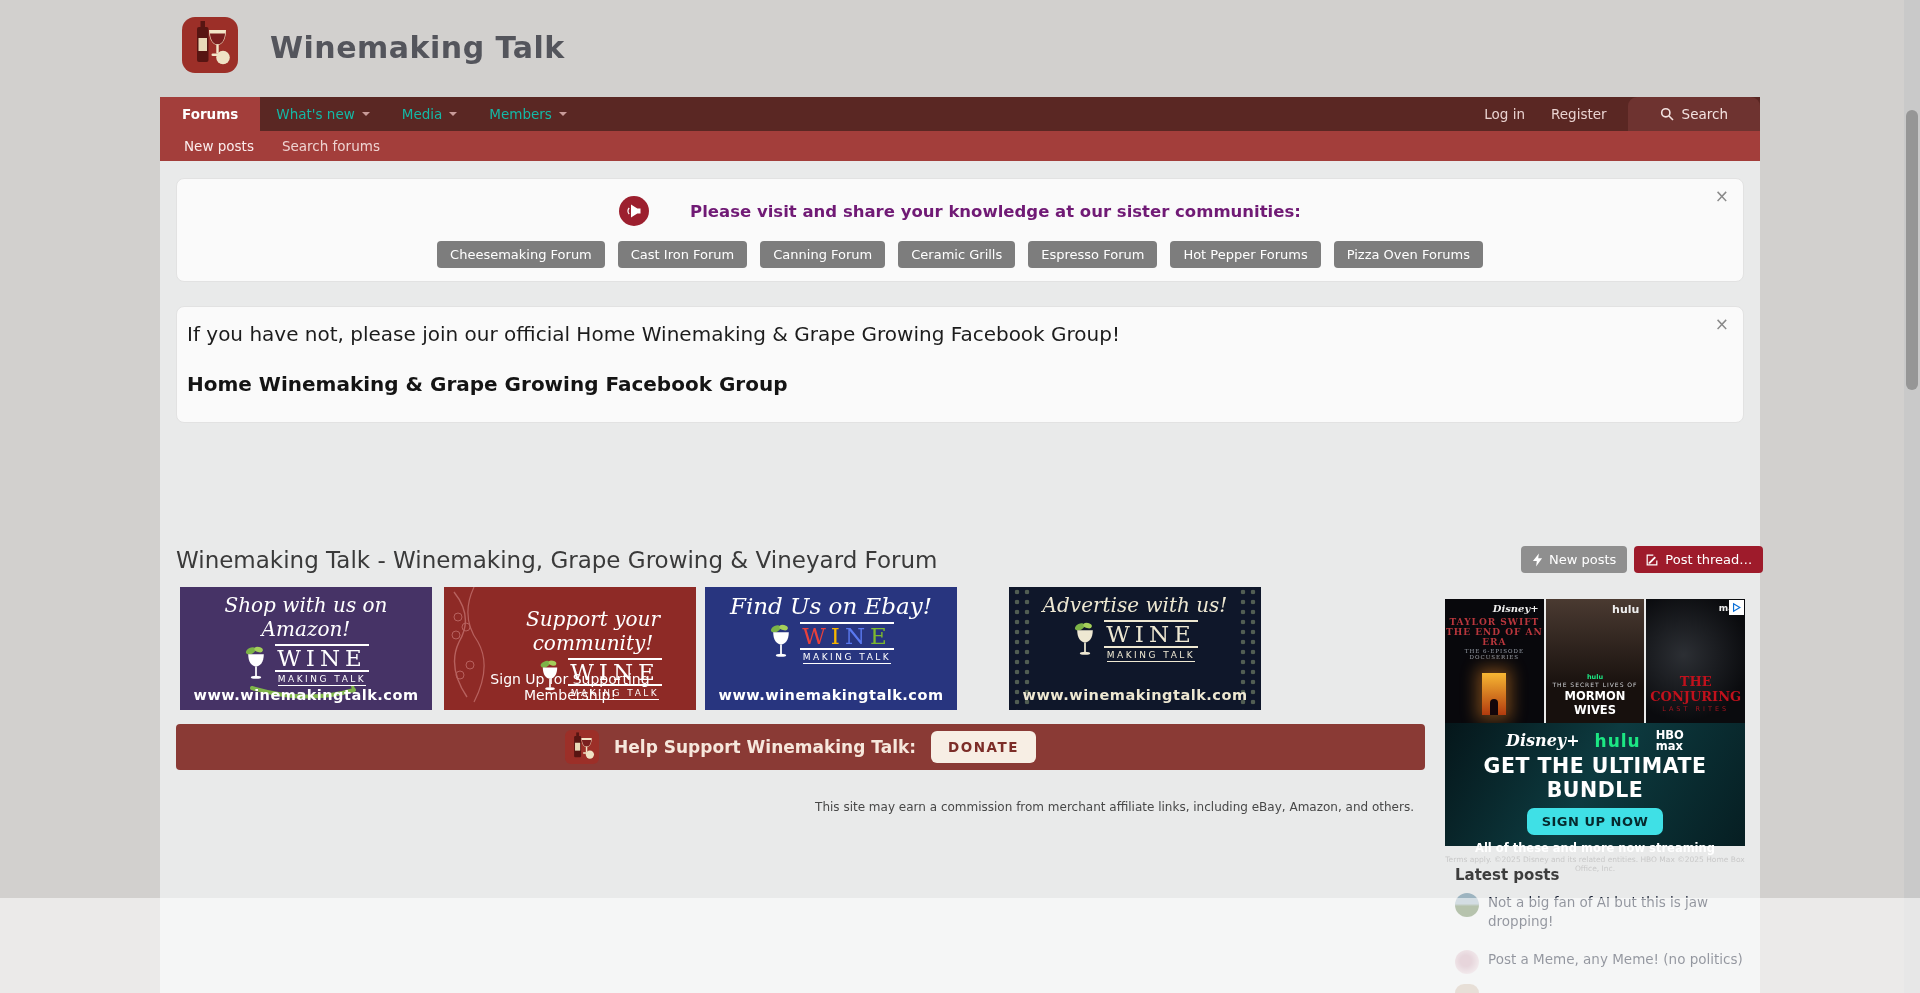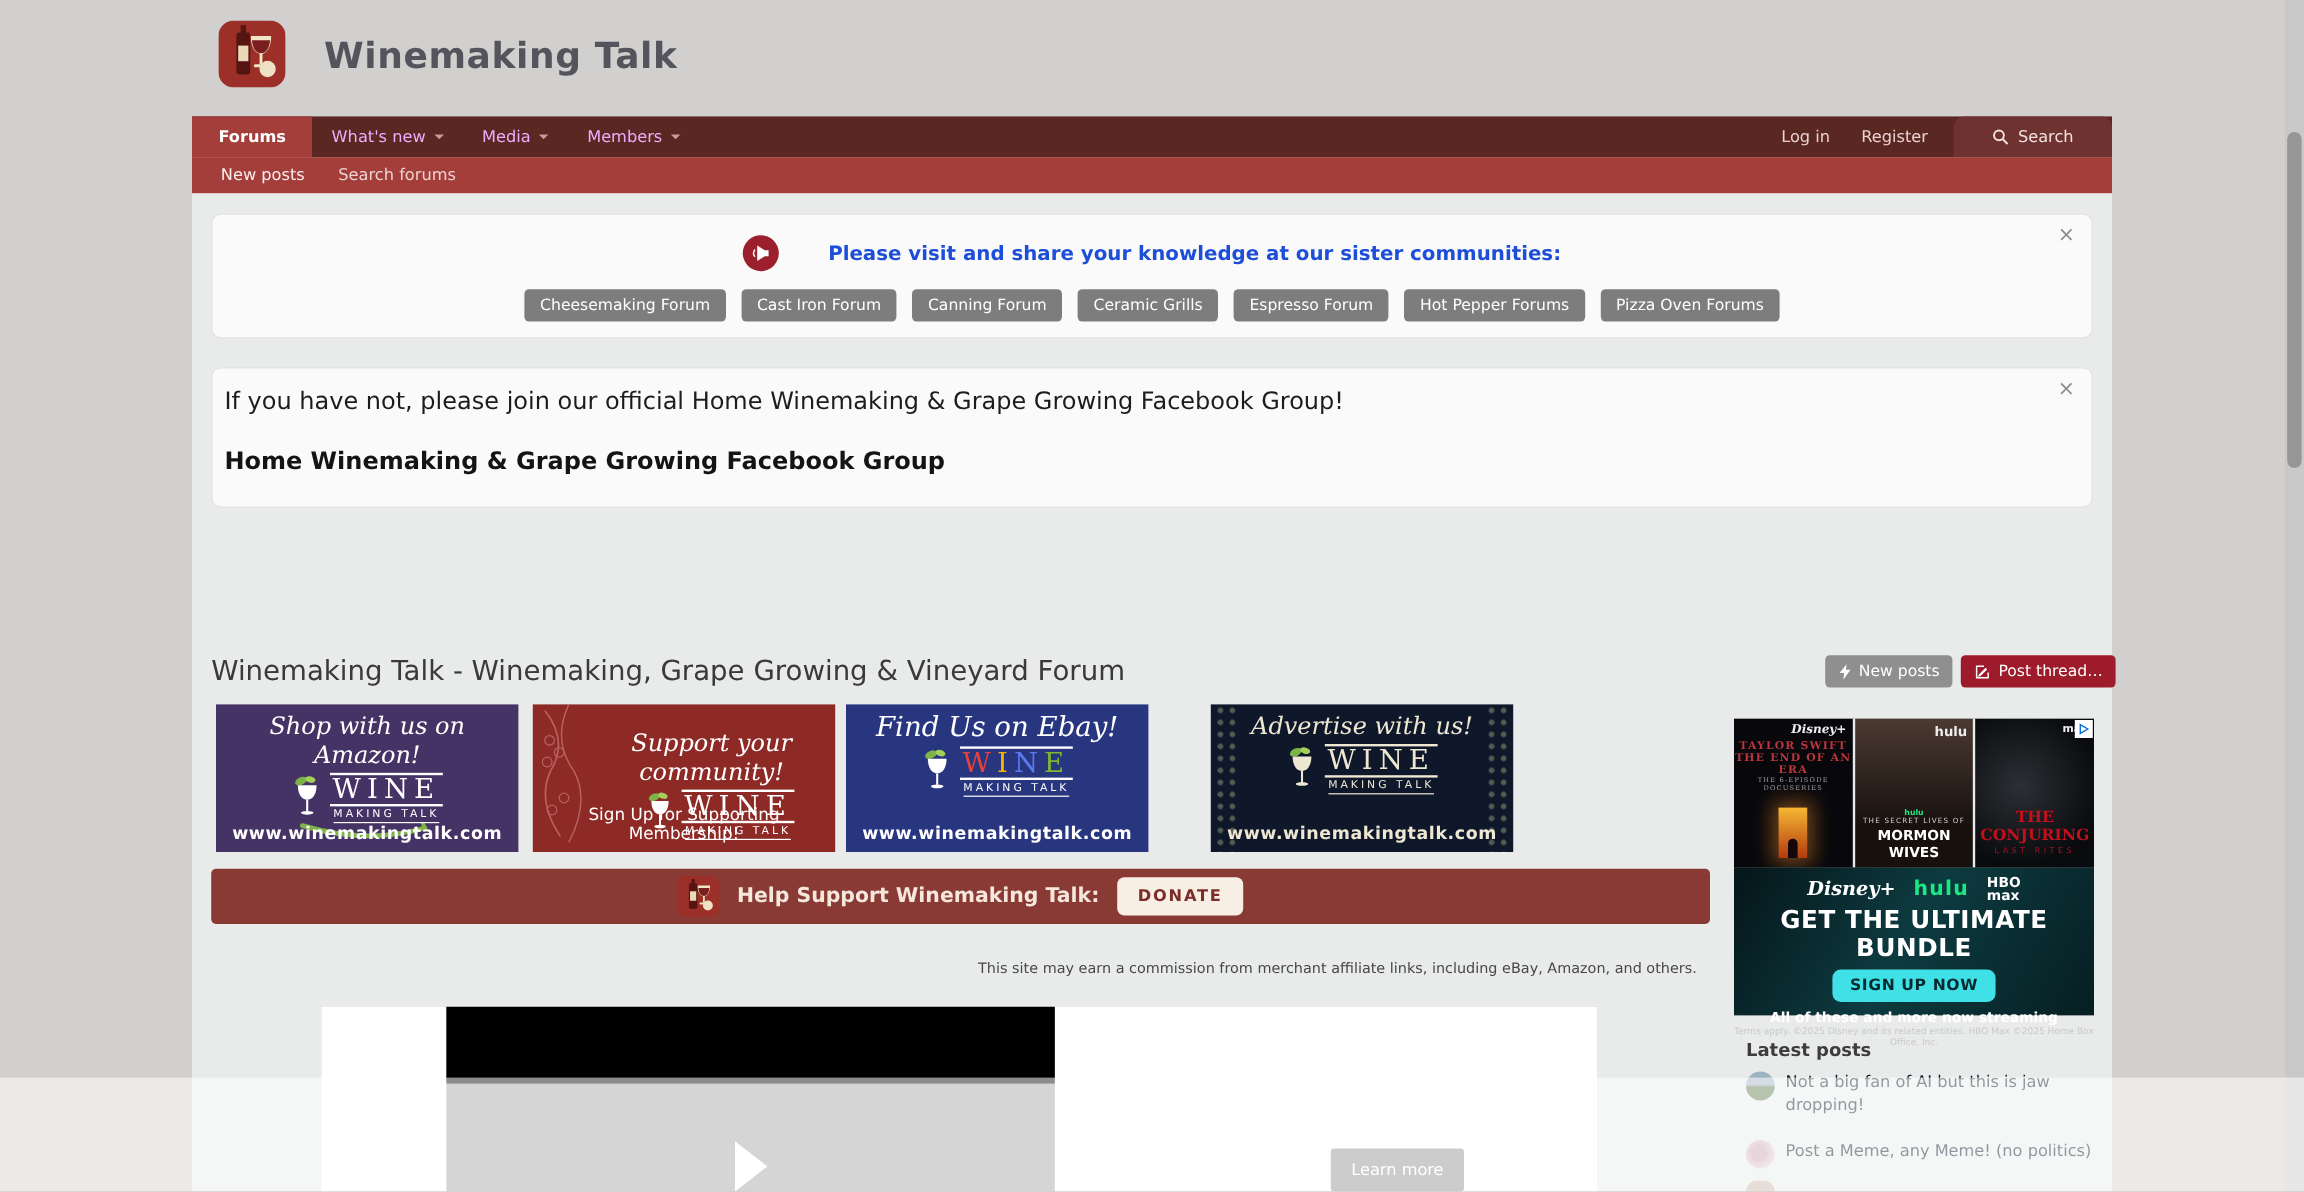--- a/index.html
+++ b/index.html
@@ -7,38 +7,38 @@
   body { font-family:"DejaVu Sans","Liberation Sans",sans-serif; }
   .stage { position:relative; width:1920px; height:993px; overflow:hidden; background:#d2d0ce; }
   .content-bg { position:absolute; left:160px; top:97px; width:1600px; height:896px; background:#e9eaea; }
 
   
   .site-logo { position:absolute; left:182px; top:17px; width:56px; height:56px; }
   .site-title { position:absolute; left:270px; top:30px; font-size:30px; font-weight:bold; color:#54555c; letter-spacing:0.5px; }
 
   
   .nav { position:absolute; left:160px; top:97px; width:1600px; height:34px; background:#5a2723; display:flex; align-items:stretch; z-index:5; }
-  .nav-tab { display:flex; align-items:center; gap:7px; padding:0 16px; font-size:13.5px; color:#f0abfc; cursor:pointer; }
+  .nav-tab { display:flex; align-items:center; gap:7px; padding:0 16px; font-size:13.5px; color:#14b8a6; cursor:pointer; }
   .nav-tab.active { background:#a33e3b; color:#fff; font-weight:bold; padding:0 22px; }
   .caret { width:0; height:0; border:4px solid transparent; border-top-color:#c89visible; border-top-color:#c99b99; margin-top:4px; }
   .nav-right { margin-left:auto; display:flex; align-items:stretch; }
   .nav-link { display:flex; align-items:center; padding:0 13px; font-size:13.5px; color:#e9d2d0; cursor:pointer; }
   .search-seg { display:flex; align-items:center; gap:8px; padding:0 32px; margin-left:8px; background:#6e3330; border-radius:9px 9px 0 0; color:#f3e2e0; font-size:13.5px; cursor:pointer; }
 
   .subnav { position:absolute; left:160px; top:131px; width:1600px; height:30px; background:#a33e3b; display:flex; align-items:center; gap:28px; padding-left:24px; z-index:5; }
   .subnav-link { font-size:13.5px; color:#fbecec; cursor:pointer; }
   .subnav-link.dim { color:#eed3d1; }
 
   
   .card { position:absolute; background:#fafafa; border:1px solid #e2e2e2; border-radius:8px; }
   .card-close { position:absolute; top:9px; right:14px; color:#8a8a8a; font-size:17px; line-height:1; cursor:pointer; }
   #card-communities { left:176px; top:178px; width:1568px; height:104px; }
   .comm-head { display:flex; justify-content:center; align-items:center; gap:11px; padding-top:17px; }
   .mega-circle { width:30px; height:30px; border-radius:50%; background:#9c1f2e; display:flex; align-items:center; justify-content:center; }
-  .comm-msg { font-size:16.5px; font-weight:bold; color:#1d4ed8;margin-left:30px; }
+  .comm-msg { font-size:16.5px; font-weight:bold; color:#701a75;margin-left:30px; }
   .comm-buttons { display:flex; justify-content:center; gap:13px; margin-top:15px; }
   .comm-btn { background:#7d7d7d; color:#fff; font-size:13px; padding:6px 13px; border-radius:4px; cursor:pointer; white-space:nowrap; }
 
   #card-facebook { left:176px; top:306px; width:1568px; height:117px; padding:15px 30px 0 10px; }
   .fb-line1 { font-size:20px; color:#1c1c1c; }
   .fb-link { display:inline-block; margin-top:26px; font-size:20px; font-weight:bold; color:#141414; cursor:pointer; }
 
   
   .page-title { position:absolute; left:176px; top:547px; font-size:23px; color:#3a3a3a; }
   .title-buttons { position:absolute; top:546px; left:1521px; display:flex; gap:7px; }
@@ -326,27 +326,20 @@
       <rect x="34.3" y="27.5" width="2.4" height="9" fill="#f3e6c8"></rect>
       <rect x="29.5" y="36.5" width="12" height="2.6" rx="1.3" fill="#f3e6c8"></rect>
       <circle cx="41" cy="40.5" r="6.8" fill="#efe2c4"></circle>
     </svg>
     <div class="donate-label">Help Support Winemaking Talk:</div>
     <div class="donate-btn">DONATE</div>
   </div>
 
   <div class="affiliate-note">This site may earn a commission from merchant affiliate links, including eBay, Amazon, and others.</div>
 
-  <div class="video-card">
-    <div class="video">
-      <div class="video-black"></div>
-      <div class="play-tri"></div>
-    </div>
-    <div class="learn-more">Learn more</div>
-  </div>
 
   <div class="side-ad">
     <div class="adchoices">
       <svg width="11" height="11" viewBox="0 0 15 15">
           <path d="M3.5 2.5 L12 7.5 L3.5 12.5 Z" fill="none" stroke="#0a6fd6" stroke-width="1.6"></path>
         </svg>
     </div>
     <div class="posters">
       <div class="poster" id="poster-disney">
         <div class="p-brand script">Disney+</div>

